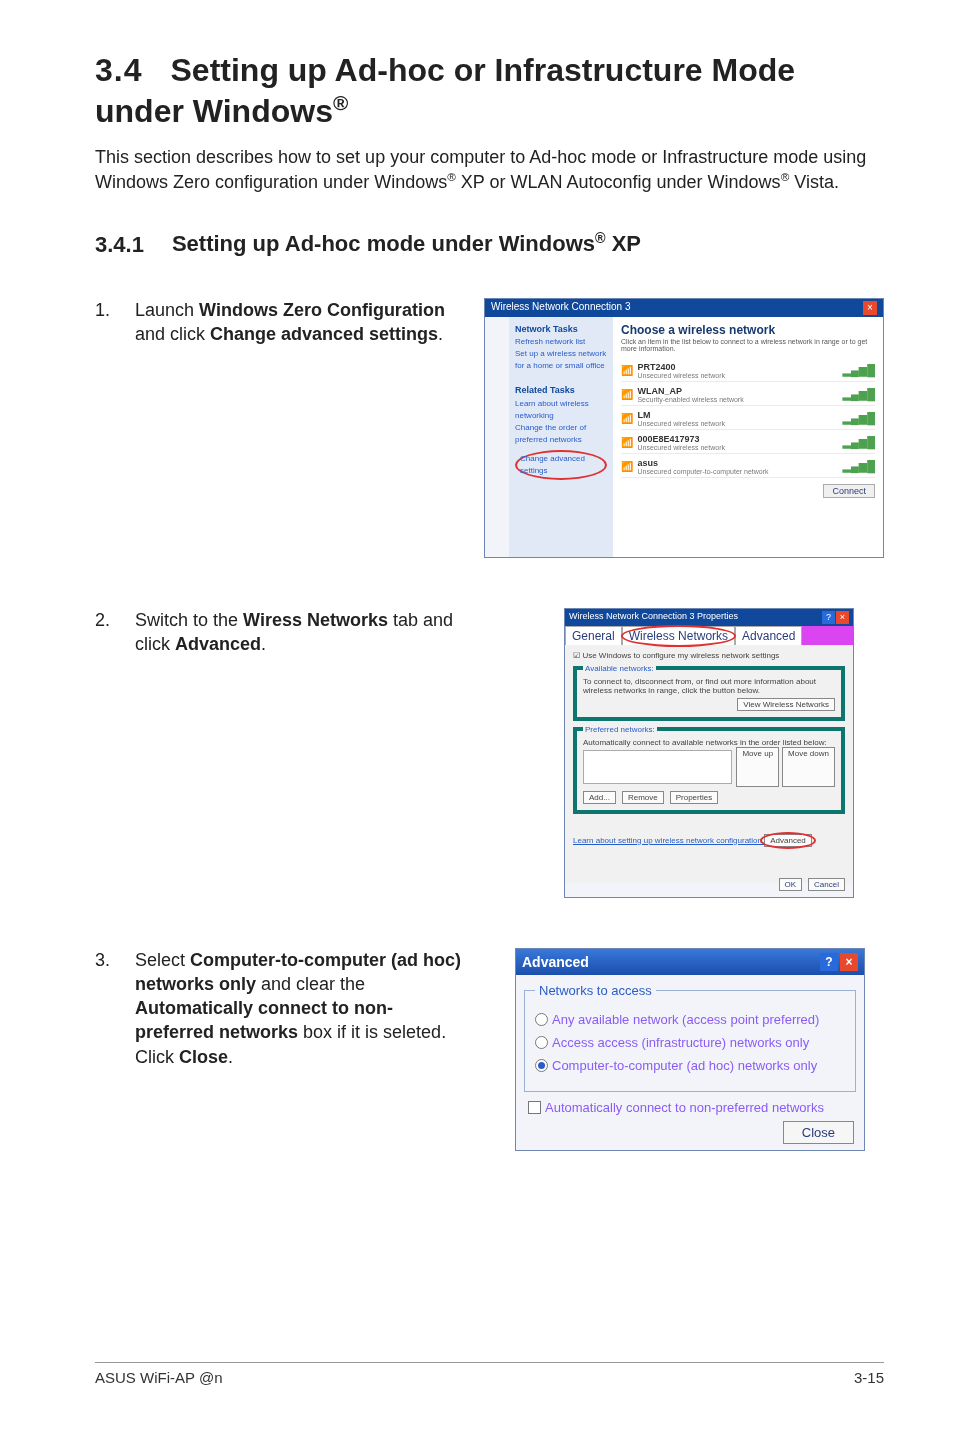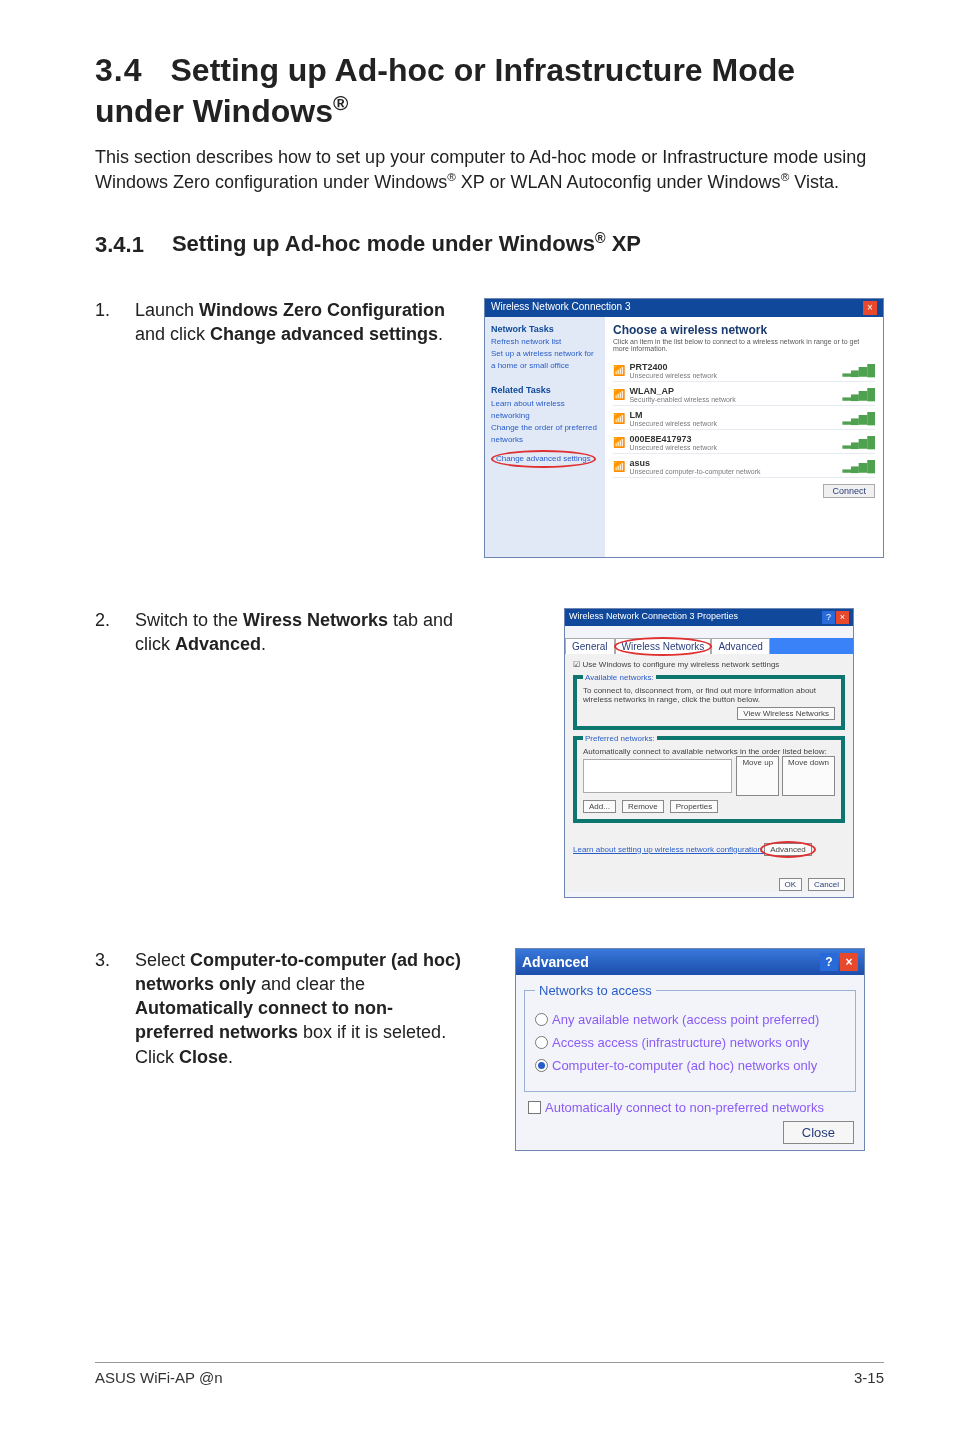--- a/index.html
+++ b/index.html
@@ -41,41 +41,41 @@
     .sn { width: 40px; flex-shrink: 0; }
     .step-body { flex: 1; }
     .img-area { flex: 1; display:flex; justify-content:center; }
 
     
     .sshot { border: 1px solid #6e86b1; background:#f0f2f7; font-size:9px; color:#2a3d7a; position:relative; filter: contrast(1.02); }
     .sshot1 { width: 400px; height: 260px; }
     .sshot1 .titlebar { background:#124a9a; color:#fff; padding:2px 6px; font-size:10px; display:flex; justify-content:space-between; }
     .sshot1 .xbtn { background:#e64a2f; color:#fff; width:14px; height:14px; text-align:center; font-size:10px; line-height:14px; }
     .sshot1 .body { display:flex; height: calc(100% - 18px); }
-    .sshot1 .side { width:120px; background:#dfe7f5; padding:6px; font-size:8px; color:#2a5dc7; line-height:1.5; }
+    .sshot1 .side { width:104px; background:#dfe7f5; padding:6px; font-size:8px; color:#2a5dc7; line-height:1.5;margin-left:24px; }
     .sshot1 .side b { color:#124a9a; font-size:9px; }
     .sshot1 .side .circled { border:2px solid #d33; border-radius:50%/50%; padding:1px 3px; display:inline-block; color:#2a5dc7; margin-top:4px;}
     .sshot1 .main { flex:1; padding:6px 8px; background:#fff; }
     .sshot1 .main .hd { font-weight:bold; font-size:12px; color:#1a3a6e; margin-bottom:1px; }
     .sshot1 .main .sub { font-size:7px; color:#555; margin-bottom:6px; }
     .sshot1 .row { display:flex; align-items:center; justify-content:space-between; border-bottom:1px solid #e5e9f2; padding:4px 0 2px; }
     .sshot1 .row .l { display:flex; gap:4px; align-items:center; }
     .sshot1 .row .ic { color:#5fb35f; font-size:10px; }
     .sshot1 .row .nm { font-weight:bold; color:#333; }
     .sshot1 .row .ds { font-size:7px; color:#777; }
     .sshot1 .row .sig { color:#4fa04f; font-size:11px; }
     .sshot1 .conn { text-align:right; margin-top:8px; }
     .sshot1 .conn span { border:1px solid #aaa; padding:1px 8px; font-size:9px; background:#eee; }
 
     .sshot2 { width: 290px; height: 290px; margin-left:auto; }
     .sshot2 .titlebar { background:#124a9a; color:#fff; padding:2px 4px; font-size:9px; display:flex; justify-content:space-between; }
     .sshot2 .titlebar .icons span { display:inline-block; width:13px; height:13px; text-align:center; font-size:9px; line-height:13px; margin-left:1px;}
     .sshot2 .titlebar .help{ background:#2a6ad8;}
     .sshot2 .titlebar .close{ background:#e64a2f;}
-    .sshot2 .tabs { display:flex; font-size:10px; background:#3b82f6;margin-top:12px; }
+    .sshot2 .tabs { display:flex; font-size:12px; background:#d946ef; }
     .sshot2 .tabs div { padding:2px 6px; border:1px solid #aaa; border-bottom:none; background:#fff; }
     .sshot2 .tabs .act { position:relative; }
     .sshot2 .tabs .act::after{ content:""; position:absolute; inset:-2px; border:2px solid #d33; border-radius:50%/50%; }
     .sshot2 .content { padding:6px 8px; font-size:8px; color:#444; background:#efefef; height:calc(100% - 50px); }
     .sshot2 fieldset { border:4px solid #0f766e; margin:4px 0; padding:4px 6px 6px; }
     .sshot2 legend { color:#2a5dc7; font-size:8px; padding:0 2px; }
     .sshot2 .btn { border:1px solid #888; background:#f9f9f9; padding:1px 5px; font-size:8px; display:inline-block; }
     .sshot2 .rt { text-align:right; margin-top:3px; }
     .sshot2 .listbox { border:1px solid #aaa; height:34px; background:#fff; margin:3px 0; }
     .sshot2 .btnrow { display:flex; gap:6px; margin-top:4px; }

